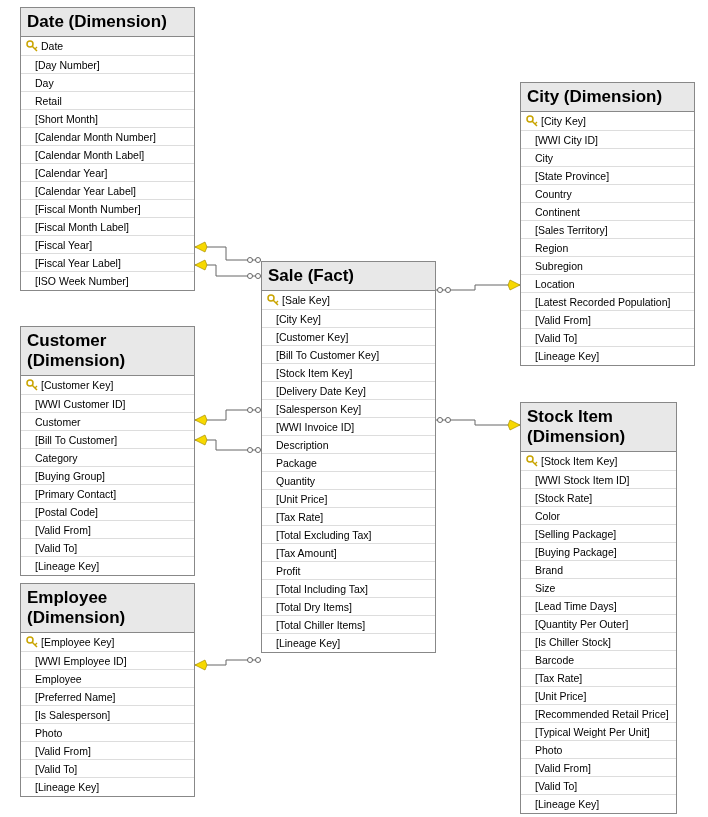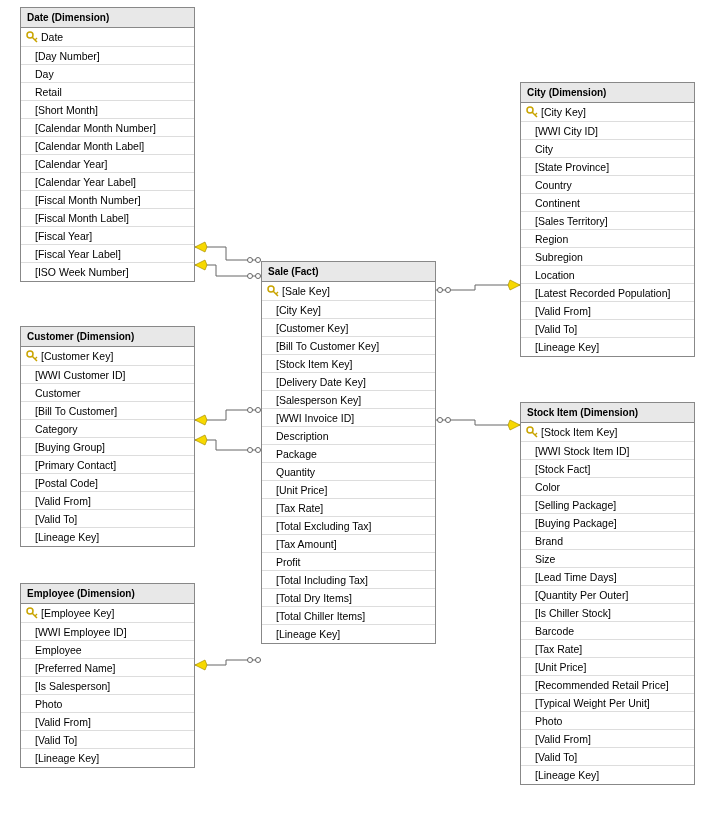--- a/index.html
+++ b/index.html
@@ -7,21 +7,21 @@
 .table {
   position: absolute;
   border: 1px solid #888;
   background: #fff;
 }
 .table-header {
   background: #e8e8e8;
   border-bottom: 1px solid #888;
   padding: 4px 6px;
   font-weight: bold;
-  font-size: 10px;
+  font-size: 17px;
 }
 .table-body { }
 .row {
   display: flex;
   align-items: center;
   border-bottom: 1px solid #ddd;
   padding: 2px 4px;
   min-height: 18px;
   font-size: 10.5px;
 }
@@ -296,36 +296,36 @@
       </div>
       <div class="row">
         <span class="row-label">[Valid To]</span>
       </div>
       <div class="row">
         <span class="row-label">[Lineage Key]</span>
       </div>
     </div>
 </div>
 
-<div class="table" style="left:520px; top:402px; width:175px;">
+<div class="table" style="left:520px; top:402px; width:157px;">
   <div class="table-header">Stock Item (Dimension)</div>
   <div class="table-body">
       <div class="row haskey">
         <span class="key-icon">
           <svg width="12" height="12">
             <use href="#key-glyph"></use>
           </svg>
         </span>
         <span class="row-label">[Stock Item Key]</span>
       </div>
       <div class="row">
         <span class="row-label">[WWI Stock Item ID]</span>
       </div>
       <div class="row">
-        <span class="row-label">[Stock Fact]</span>
+        <span class="row-label">[Stock Rate]</span>
       </div>
       <div class="row">
         <span class="row-label">Color</span>
       </div>
       <div class="row">
         <span class="row-label">[Selling Package]</span>
       </div>
       <div class="row">
         <span class="row-label">[Buying Package]</span>
       </div>

